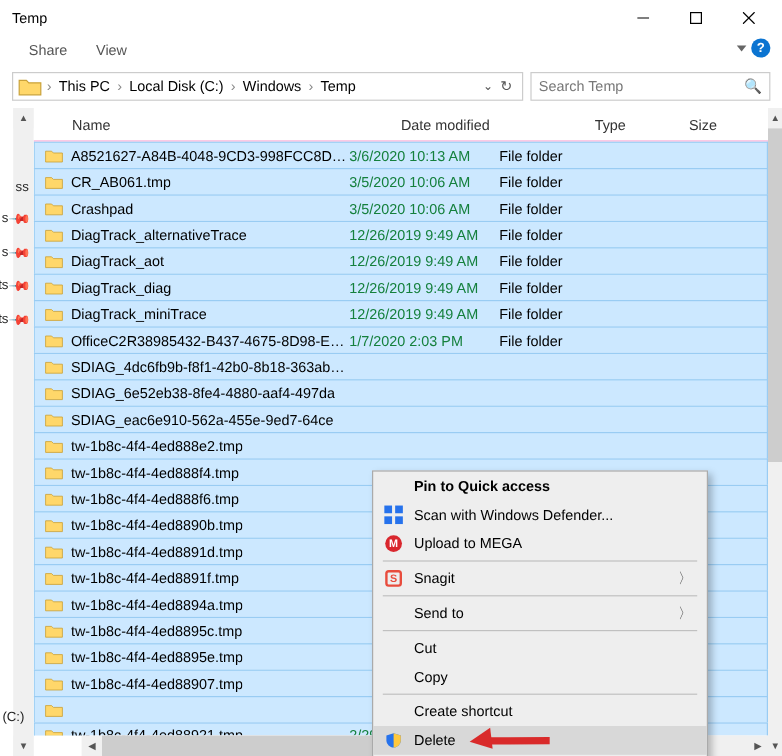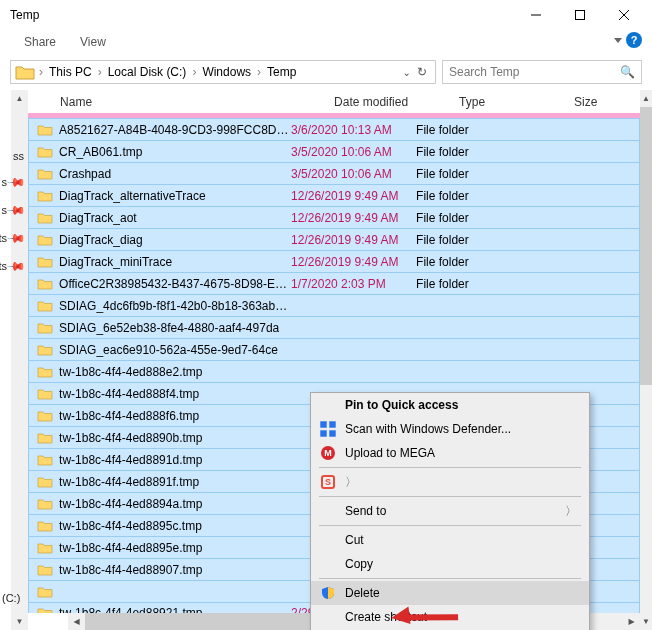--- a/index.html
+++ b/index.html
@@ -20,32 +20,32 @@
   .crumbs .pathitem { padding: 0 2px; }
   .dropdown-end { margin-left: auto; display:flex; align-items:center; gap:6px; padding-right:4px;}
   .search { width: 200px; height: 24px; border: 1px solid #ccc; display: flex; align-items: center; padding: 0 6px; color: #777; }
   .search .mag { margin-left: auto; }
   .content { display: flex; height: 540px; position: relative; }
   .sidebar-scroll { width: 17px; height: 100%; display:flex; flex-direction:column; background:#f0f0f0;}
   .sidebar-scroll .sb-btn { height:17px; display:flex; align-items:center; justify-content:center; background:#f0f0f0;}
   .sidebar-scroll .sb-track { flex:1; }
   .pin { color:#444; font-size:12px; transform: rotate(45deg);}
   .main { flex: 1; display: flex; flex-direction: column; }
-  .cols-header { display: flex; align-items: center; height: 28px; border-bottom: 5px solid #f9a8d4; padding: 0 4px 0 4px; color:#333;}
+  .cols-header { display: flex; align-items: center; height: 28px; border-bottom: 1px solid #f9a8d4; padding: 0 4px 0 4px; color:#333;}
   .col { padding: 0 8px; }
   .col-name { width: 258px; padding-left: 28px;}
   .col-date { width: 125px; margin-left: 36px; }
-  .col-type { width: 115px; }
+  .col-type { width: 115px; text-align: center; }
   .col-size { width: 70px; text-align: left;}
   .rows { flex: 1; overflow: hidden; }
   .row { display: flex; align-items: center; height: 22px; padding: 0 4px; background: #cce8ff; border: 1px solid #99ccf3; border-bottom: none; }
   .row:last-child { border-bottom: 1px solid #99ccf3; }
   .row .fname { display:flex; align-items:center; gap:6px; width: 258px; padding-left: 4px; overflow:hidden; white-space:nowrap;}
   .row .fname-text { overflow:hidden; text-overflow: ellipsis; }
-  .row .fdate { width: 125px; color:#be185d;}
+  .row .fdate { width: 125px; color:#15803d;}
   .row .ftype { width: 115px; }
   .foldersvg { width:16px; height:14px; flex-shrink:0;}
   .hscroll { height: 17px; background: #f0f0f0; display:flex; margin-left:40px;}
   .hscroll .sb-btn { width:17px; display:flex; align-items:center; justify-content:center;}
   .hscroll .sb-track { flex:1; background:#f0f0f0; position:relative;}
   .hscroll .sb-thumb { position:absolute; left:0; top:0; height:100%; width:72%; background:#cdcdcd;}
   .vscroll { width:17px; background:#f0f0f0; display:flex; flex-direction:column;}
   .vscroll .sb-btn { height:17px; display:flex; align-items:center; justify-content:center;}
   .vscroll .sb-track { flex:1; position:relative;}
   .vscroll .sb-thumb { position:absolute; top:0; left:0; width:100%; height:55%; background:#cdcdcd;}
@@ -446,52 +446,53 @@
       <span class="micon">
           <span class="mega">M</span>
         </span>
       <span class="mlabel">Upload to MEGA</span>
     </div>
     <div class="sep"></div>
     <div class="mitem">
       <span class="micon">
           <span class="snagit">S</span>
         </span>
+      <span class="mlabel">Snagit</span>
       <span class="msub">〉</span>
     </div>
     <div class="sep"></div>
     <div class="mitem">
       <span class="micon"></span>
         <span class="mlabel">Send to</span>
       <span class="msub">〉</span>
     </div>
     <div class="sep"></div>
     <div class="mitem">
       <span class="micon"></span>
         <span class="mlabel">Cut</span>
     </div>
     <div class="mitem">
       <span class="micon"></span>
         <span class="mlabel">Copy</span>
     </div>
     <div class="sep"></div>
+    <div class="mitem">
+      <span class="micon"></span>
+        <span class="mlabel">Create shortcut</span>
+    </div>
     <div class="mitem highlight">
       <span class="micon">
           <svg class="shield" viewBox="0 0 14 14">
             <path d="M7 1 L13 3 V7 C13 10 10 13 7 13 C4 13 1 10 1 7 V3 Z" fill="#2672ec"></path>
             <path d="M7 1 L13 3 V7 C13 10 10 13 7 13 Z" fill="#ffc83d"></path>
           </svg>
         </span>
       <span class="mlabel">Delete</span>
     </div>
     <div class="mitem">
-      <span class="micon"></span>
-        <span class="mlabel">Create shortcut</span>
-    </div>
-    <div class="mitem">
       
       
     </div>
 
   </div>
 
   <div class="arrow-pointer">
     <svg viewBox="0 0 70 40">
         <defs></defs>
       <line x1="65" y1="30" x2="15" y2="12" stroke="#d92a2a" stroke-width="6"></line>

